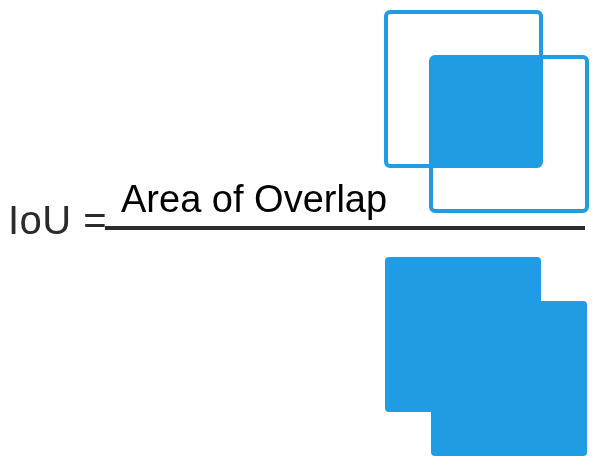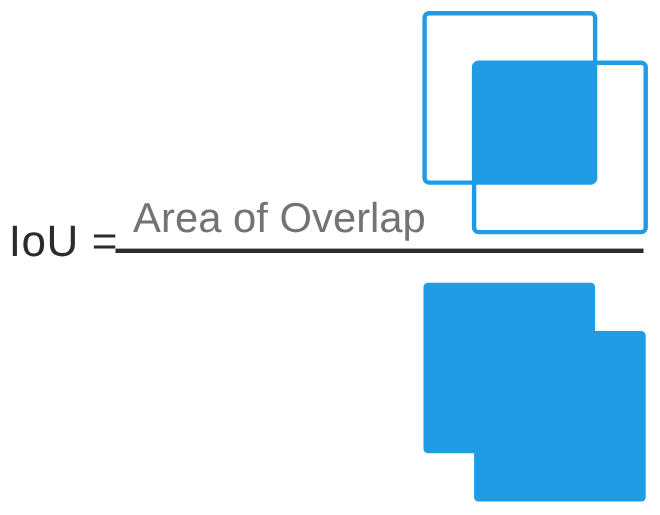--- a/index.html
+++ b/index.html
@@ -39,21 +39,21 @@
     width: 480px;
     height: 4px;
     background: #2b2b2b;
   }
   .numerator {
     position: absolute;
     left: 121px;
     top: 177px;
     font-size: 38px;
     line-height: 44px;
-    color: #737373;
+    color: #000000;
     white-space: nowrap;
   }
   .denominator {
     position: absolute;
     left: 121px;
     top: 245px;
     font-size: 38px;
     line-height: 44px;
     color: #2b2b2b;
     white-space: nowrap;

